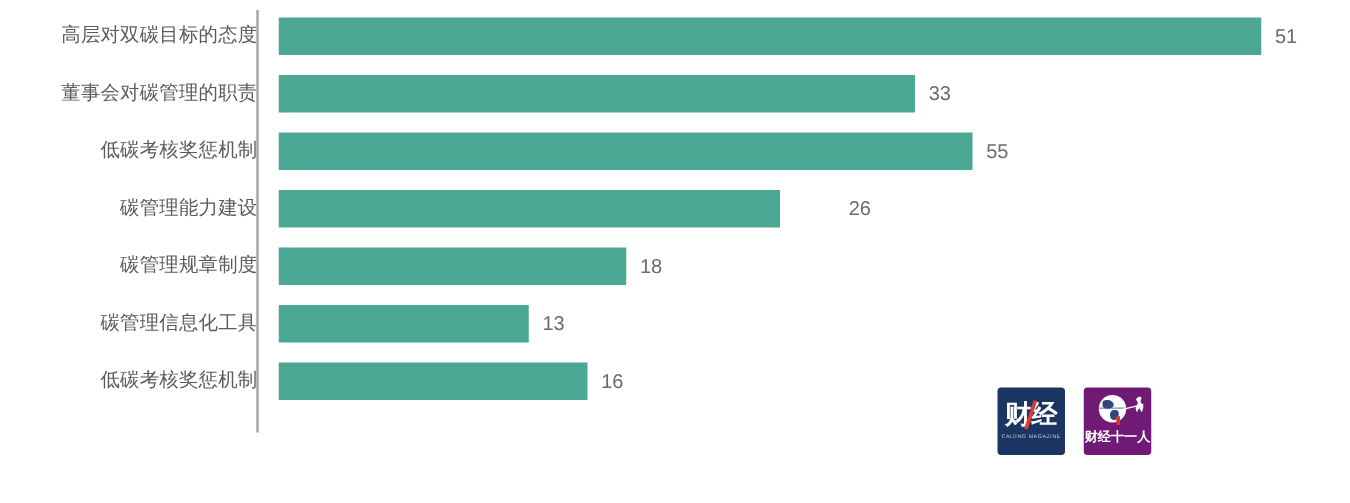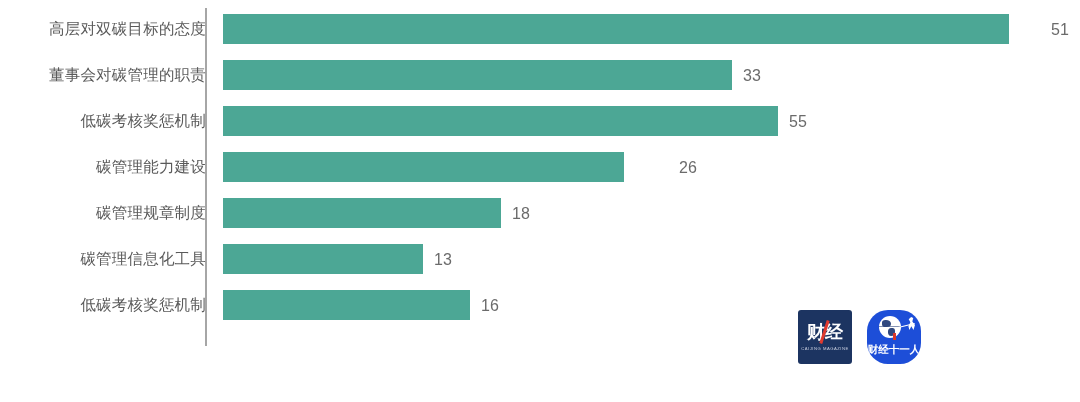--- a/index.html
+++ b/index.html
@@ -84,29 +84,29 @@
   .logo-box {
     position: absolute;
     top: 0;
     width: 54px;
     height: 54px;
     background: #1f3864;
     border-radius: 3px;
     overflow: hidden;
   }
   .logo-caijing { left: 3px; background: #1c3461; }
-  .logo-cj11 { left: 72px; background: #1d4ed8; border-radius: 21px; }
+  .logo-cj11 { left: 72px; background: #701a75; }
 
   .cj-main {
     position: absolute;
     left: 0; right: 0;
     top: 12px;
     text-align: center;
     color: #ffffff;
-    font-size: 18px;
+    font-size: 21px;
     font-weight: bold;
     letter-spacing: 0px;
     line-height: 20px;
   }
   .cj-slash {
     position: absolute;
     left: 25px;
     top: 10px;
     width: 3px;
     height: 24px;
@@ -272,21 +272,21 @@
 <body>
 
 <div id="chart-root">
 
   <div class="axis-line"></div>
 
   <div id="rows">
       <div class="bar-row" style="top: 14px;">
         <div class="cat-label">高层对双碳目标的态度</div>
         <div class="bar" style="width: 786px; background: rgb(76, 167, 149);"></div>
-        <div class="bar-value" style="left: 1004px; margin-left: 31px;">51</div>
+        <div class="bar-value" style="left: 1004px;">51</div>
       </div>
       <div class="bar-row" style="top: 60px;">
         <div class="cat-label">董事会对碳管理的职责</div>
         <div class="bar" style="width: 509px; background: rgb(76, 167, 149);"></div>
         <div class="bar-value" style="left: 727px;">33</div>
       </div>
       <div class="bar-row" style="top: 106px;">
         <div class="cat-label">低碳考核奖惩机制</div>
         <div class="bar" style="width: 555px; background: rgb(76, 167, 149);"></div>
         <div class="bar-value" style="left: 773px;">55</div>

